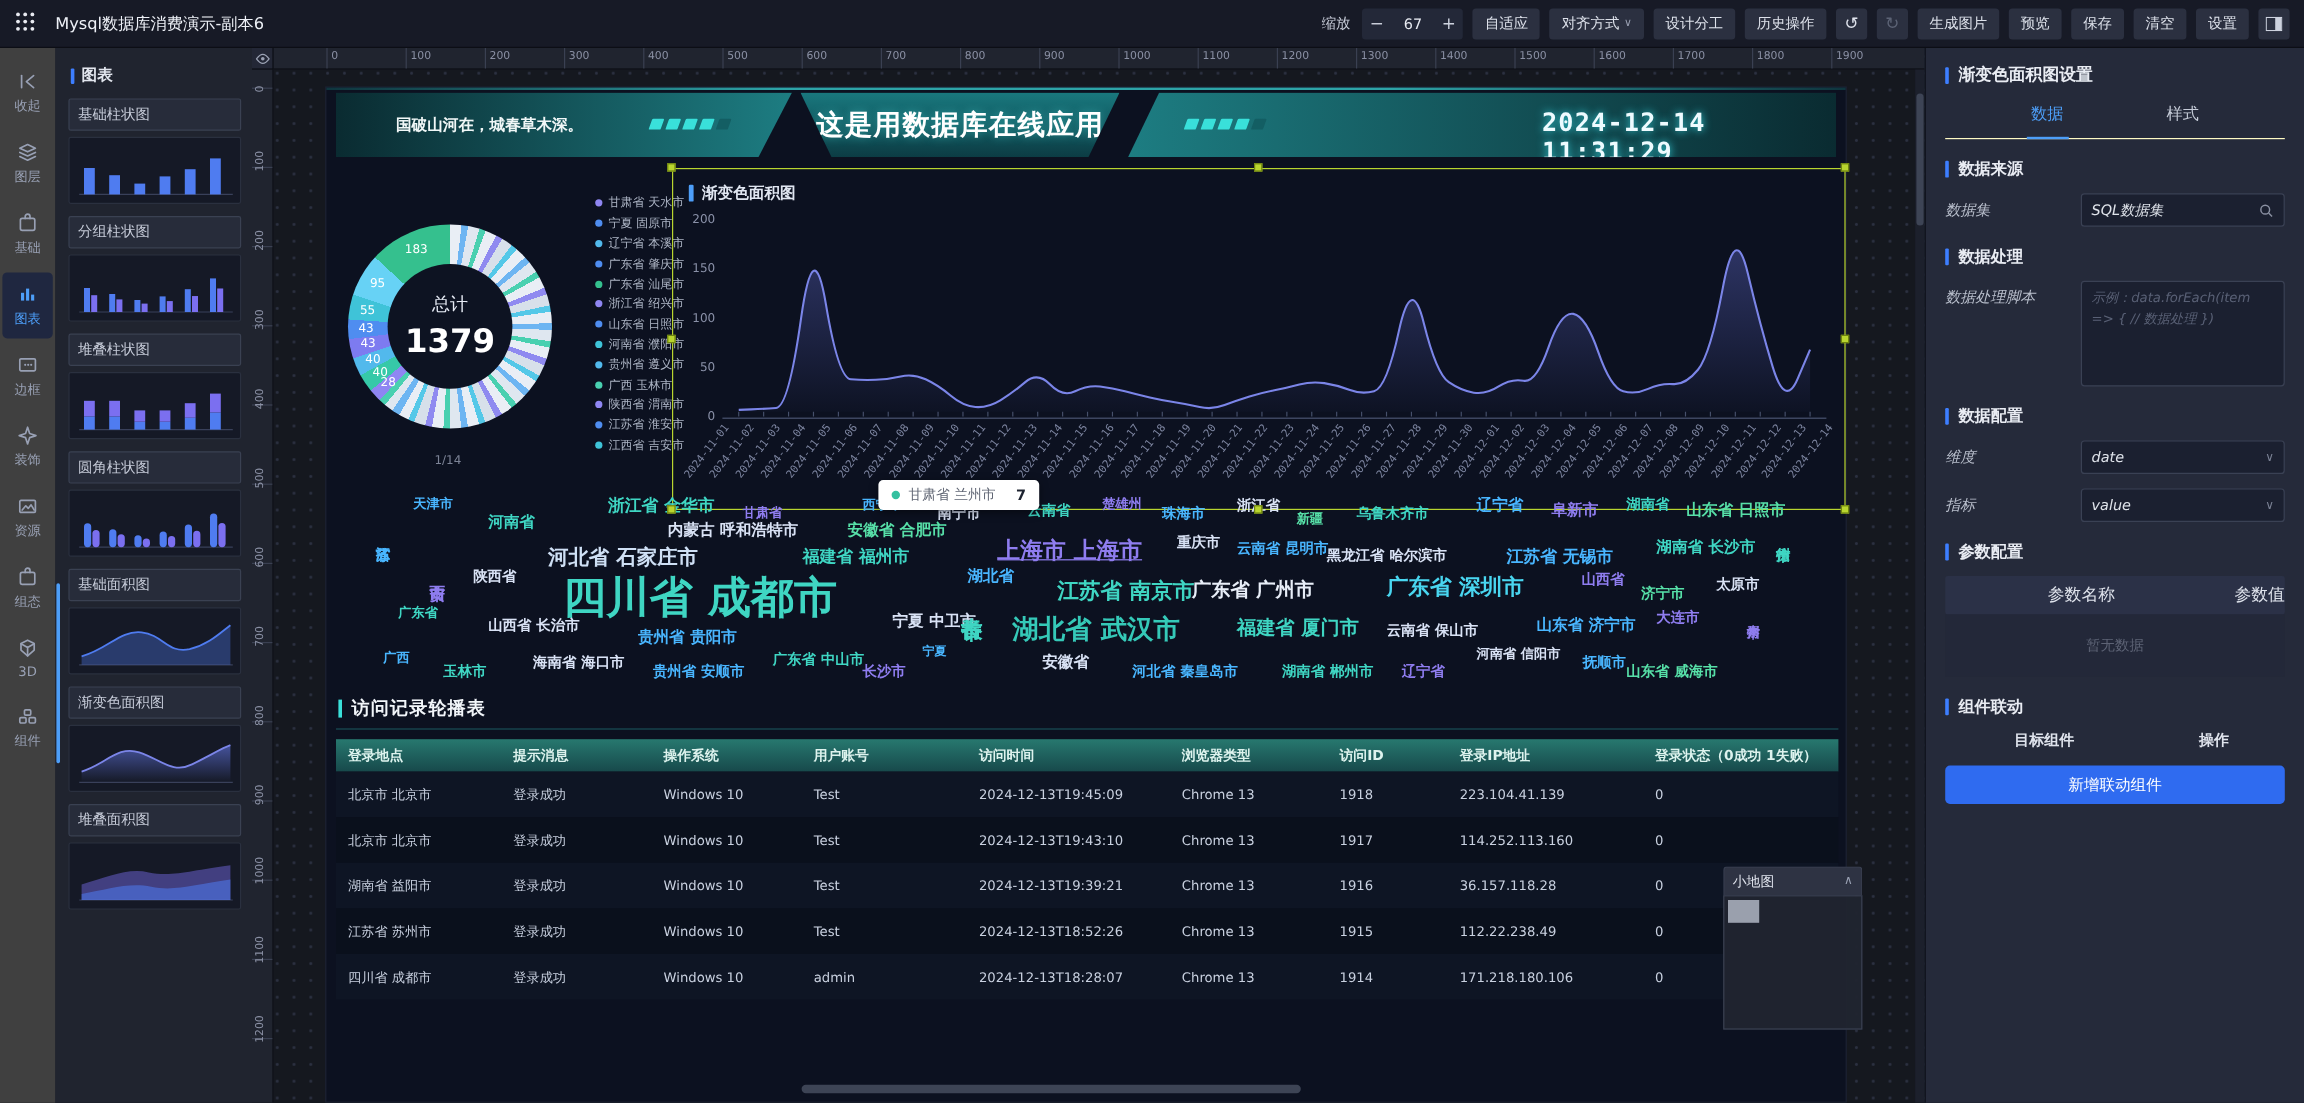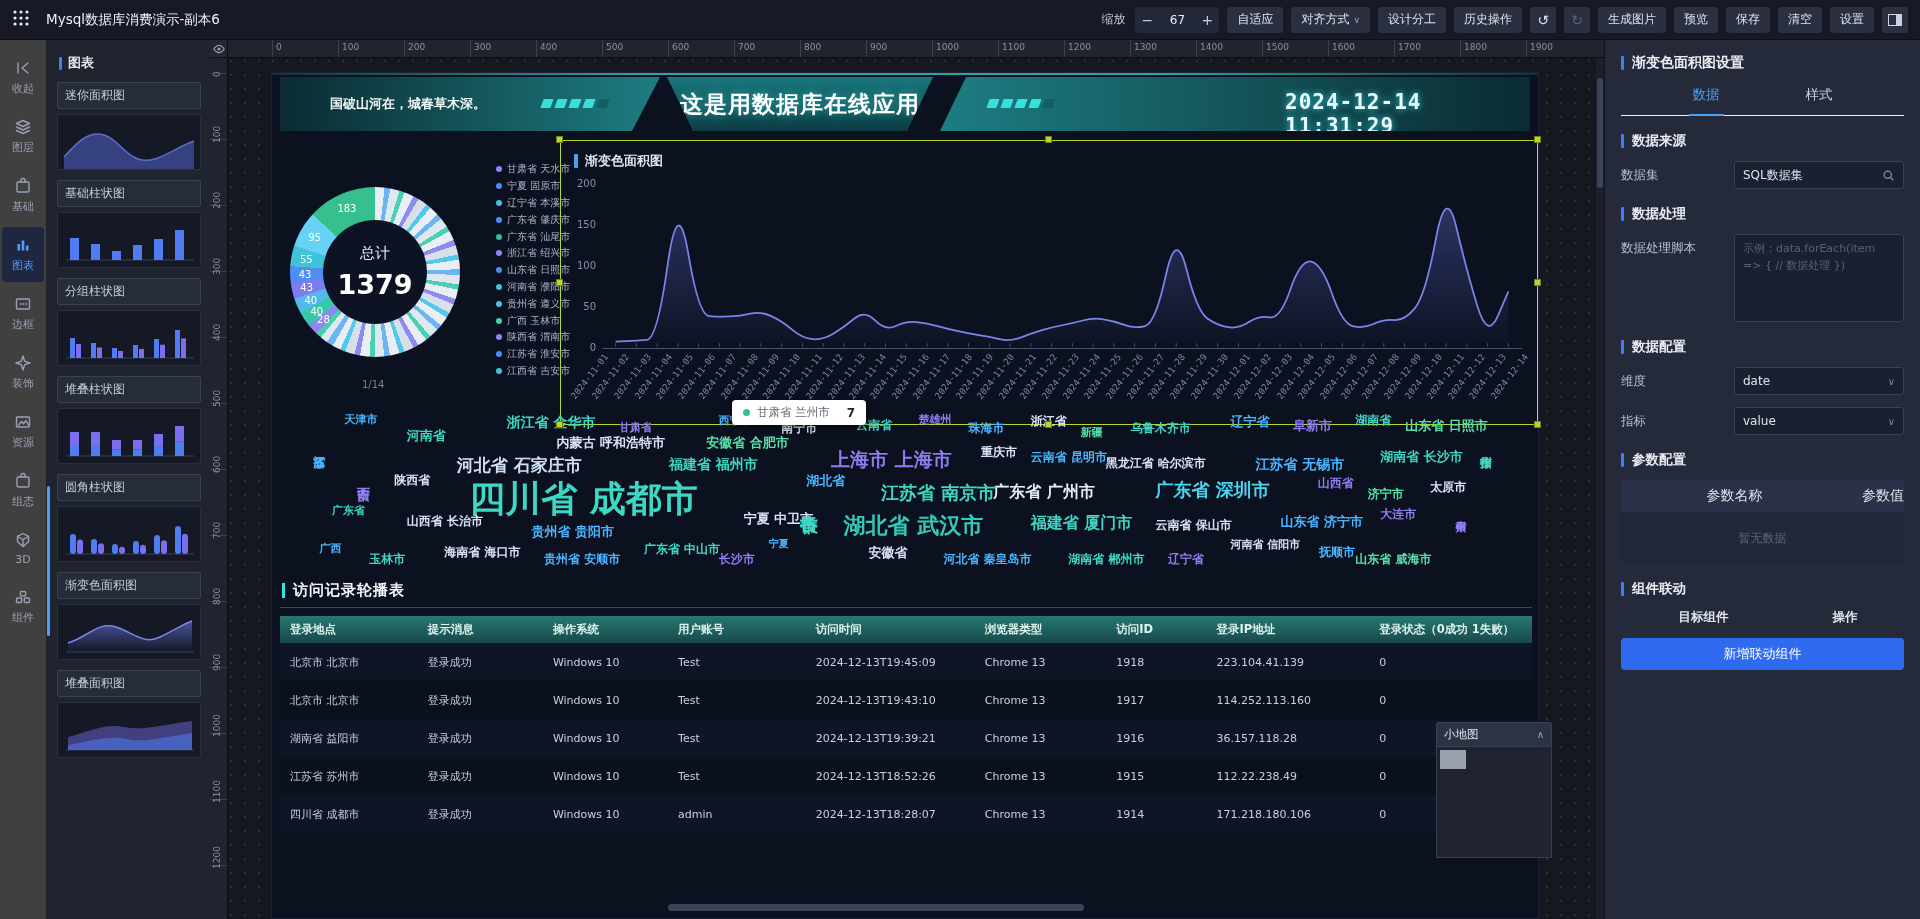--- a/index.html
+++ b/index.html
@@ -150,21 +150,21 @@
     border-left:1px solid #11141f; z-index:45; padding:0 16px; }
   .rp-title { display:flex; align-items:center; gap:8px; padding:14px 0 12px 0; }
   .rp-bar { width:3px; height:14px; background:#3d7eff; border-radius:1px; flex:none; }
   .rp-title .t { font-size:14px; font-weight:bold; color:#e9ecf3; }
   .rp-tabs { display:flex; justify-content:center; gap:78px; border-bottom:1px solid #fef9c3; height:32px; }
   .rp-tab { font-size:13.5px; color:#c6ccd8; cursor:pointer; position:relative; padding:2px 4px; }
   .rp-tab.active { color:#4d9ef8; }
   .rp-tab.active::after { content:""; position:absolute; left:0; right:0; bottom:-1px; height:2px; background:#4d9ef8; }
   .rp-sec { display:flex; align-items:center; gap:8px; margin:16px 0 11px 0; }
   .rp-sec .t { font-size:13.5px; font-weight:bold; color:#e9ecf3; }
-  .rp-row { display:flex; align-items:flex-start; justify-content:space-between; margin-bottom:12px; }
+  .rp-row { display:flex; align-items:flex-start; justify-content:space-between; margin-bottom:12px;font-style:italic; }
   .rp-lab { font-size:12.5px; color:#b9bfcc; padding-top:6px; }
   .rp-input { width:170px; height:28px; background:#1b2030; border:1px solid #3a4154; border-radius:3px;
     display:flex; align-items:center; padding:0 8px; font-size:12px; color:#dfe3ea; cursor:text; }
   .rp-input .grow { flex:1; }
   .rp-select { cursor:pointer; }
   .rp-select .chv { color:#7a8194; font-size:10px; }
   .rp-script { width:170px; height:88px; background:#1b2030; border:1px solid #3a4154; border-radius:3px;
     padding:6px 8px; font-size:11px; color:#596075; line-height:1.5; cursor:text; }
   .param-head { display:grid; grid-template-columns:1fr 1fr; background:#2b3147; height:32px;
     align-items:center; border-radius:2px; }
@@ -329,29 +329,20 @@
     </div>
   </div>
 
 <div id="leftpanel">
   <div class="lp-head">
     <span class="bar"></span>
     <span class="t">图表</span>
   </div>
   <div id="cards">
       <div class="card">
-        <div class="ct">迷你面积图</div>
-        <div class="thumb">
-          <svg width="138" height="50">
-            <path d="M4 50 L4 38 C20 20 30 12 44 16 C58 20 62 34 78 40 C96 46 112 30 134 22 L134 50 Z" fill="#3b4a8f" opacity="0.85"></path>
-            <path d="M4 38 C20 20 30 12 44 16 C58 20 62 34 78 40 C96 46 112 30 134 22" fill="none" stroke="#5a6ccf" stroke-width="1.5"></path>
-          </svg>
-        </div>
-      </div>
-      <div class="card">
         <div class="ct">基础柱状图</div>
         <div class="thumb">
           <svg width="138" height="50">
             <line x1="6" y1="43" x2="134" y2="43" stroke="#39405a" stroke-width="1"></line>
             <rect x="10" y="21" width="9" height="22" fill="#4f7cf0"></rect>
             <rect x="31" y="27" width="9" height="16" fill="#4f7cf0"></rect>
             <rect x="52" y="34" width="9" height="9" fill="#4f7cf0"></rect>
             <rect x="73" y="28" width="9" height="15" fill="#4f7cf0"></rect>
             <rect x="94" y="22" width="9" height="21" fill="#4f7cf0"></rect>
             <rect x="115" y="13" width="9" height="30" fill="#4f7cf0"></rect>
@@ -408,20 +399,30 @@
             <rect x="31" y="28" width="6" height="15" rx="3" fill="#4f7cf0"></rect>
             <rect x="38" y="32.2" width="6" height="10.799999999999999" rx="3" fill="#7b6ff0"></rect>
             <rect x="52" y="33" width="6" height="10" rx="3" fill="#4f7cf0"></rect>
             <rect x="59" y="35.8" width="6" height="7.199999999999999" rx="3" fill="#7b6ff0"></rect>
             <rect x="73" y="30" width="6" height="13" rx="3" fill="#4f7cf0"></rect>
             <rect x="80" y="33.64" width="6" height="9.36" rx="3" fill="#7b6ff0"></rect>
             <rect x="94" y="24" width="6" height="19" rx="3" fill="#4f7cf0"></rect>
             <rect x="101" y="29.32" width="6" height="13.68" rx="3" fill="#7b6ff0"></rect>
             <rect x="115" y="15" width="6" height="28" rx="3" fill="#4f7cf0"></rect>
             <rect x="122" y="22.84" width="6" height="20.16" rx="3" fill="#7b6ff0"></rect>
+          </svg>
+        </div>
+      </div>
+      <div class="card">
+        <div class="ct">基础面积图</div>
+        <div class="thumb">
+          <svg width="138" height="50">
+            <line x1="6" y1="43" x2="134" y2="43" stroke="#39405a" stroke-width="1"></line>
+            <path d="M8 43 L8 36 C30 30 40 14 58 16 C76 18 80 34 98 30 C114 26 124 16 132 10 L132 43 Z" fill="rgba(79,124,240,.35)"></path>
+            <path d="M8 36 C30 30 40 14 58 16 C76 18 80 34 98 30 C114 26 124 16 132 10" fill="none" stroke="#4f7cf0" stroke-width="1.5"></path>
           </svg>
         </div>
       </div>
       <div class="card">
         <div class="ct">渐变色面积图</div>
         <div class="thumb">
           <svg width="138" height="50">
             <defs>
               <linearGradient id="lg1" x1="0" y1="0" x2="0" y2="1">
                 <stop offset="0" stop-color="#5a6ccf" stop-opacity=".7"></stop>
@@ -877,21 +878,21 @@
 
     <div id="tooltip">
       <span class="dot"></span>
       <span class="nm">甘肃省 兰州市</span>
       <span class="vl">7</span>
     </div>
 
     <div id="wordcloud">
         <span class="word" style="left: 15%; top: 44%; font-size: 36px; color: rgb(63, 214, 195);">四川省 成都市</span>
         <span class="word" style="left: 45%; top: 64%; font-size: 22px; color: rgb(53, 201, 184);">湖北省 武汉市</span>
-        <span class="word" style="left: 44%; top: 26%; font-size: 19px; color: rgb(143, 125, 240);">上海市 上海市</span>
+        <span class="word" style="left: 44%; top: 26%; font-size: 19px; color: rgb(143, 125, 240); text-decoration: underline;">上海市 上海市</span>
         <span class="word" style="left: 70%; top: 44%; font-size: 18px; color: rgb(73, 214, 240);">广东省 深圳市</span>
         <span class="word" style="left: 48%; top: 46%; font-size: 18px; color: rgb(63, 214, 195);">江苏省 南京市</span>
         <span class="word" style="left: 57%; top: 46%; font-size: 16px; color: rgb(232, 238, 248);">广东省 广州市</span>
         <span class="word" style="left: 14%; top: 30%; font-size: 17px; color: rgb(207, 224, 245);">河北省 石家庄市</span>
         <span class="word" style="left: 31%; top: 30%; font-size: 14px; color: rgb(63, 214, 195);">福建省 福州市</span>
         <span class="word" style="left: 60%; top: 64%; font-size: 16px; color: rgb(63, 214, 195);">福建省 厦门市</span>
         <span class="word" style="left: 78%; top: 30%; font-size: 14px; color: rgb(73, 182, 255);">江苏省 无锡市</span>
         <span class="word" style="left: 18%; top: 6%; font-size: 14px; color: rgb(63, 214, 195);">浙江省 金华市</span>
         <span class="word" style="left: 22%; top: 18%; font-size: 13px; color: rgb(217, 226, 245);">内蒙古 呼和浩特市</span>
         <span class="word" style="left: 34%; top: 18%; font-size: 13px; color: rgb(87, 224, 168);">安徽省 合肥市</span>

